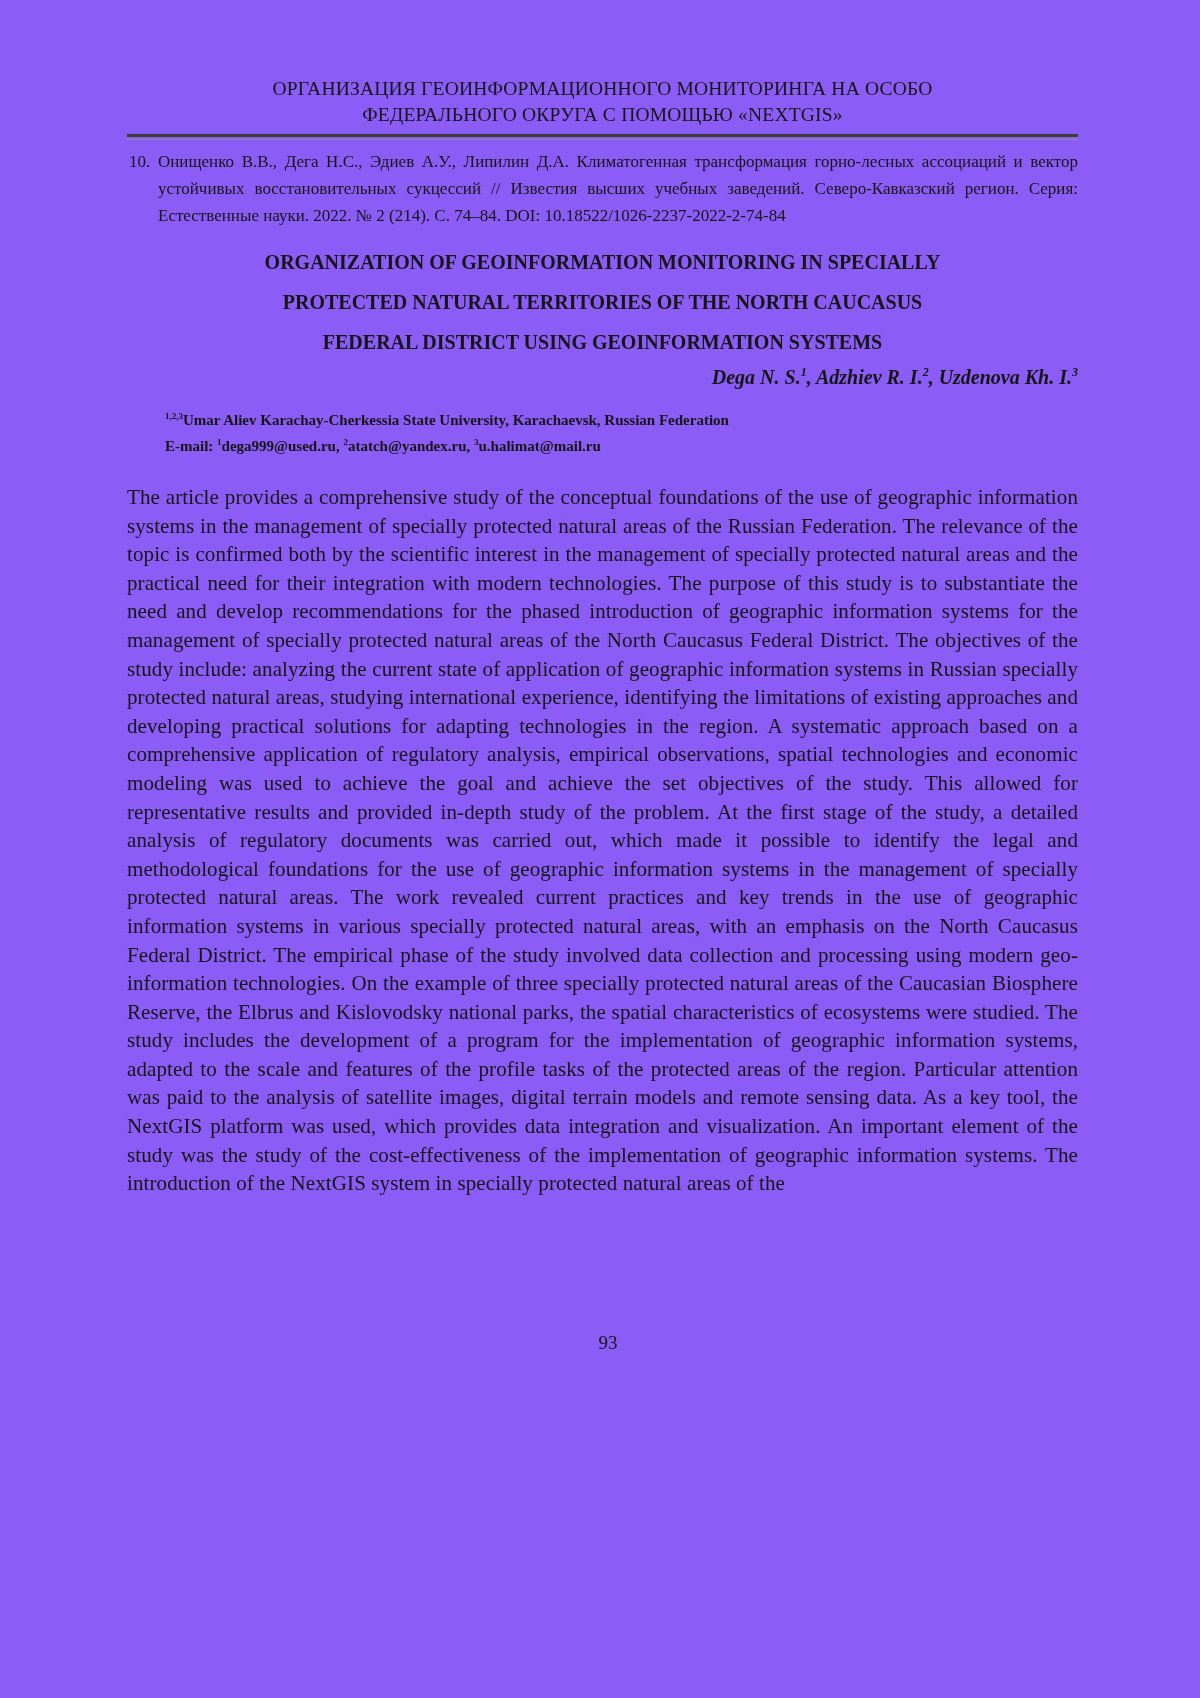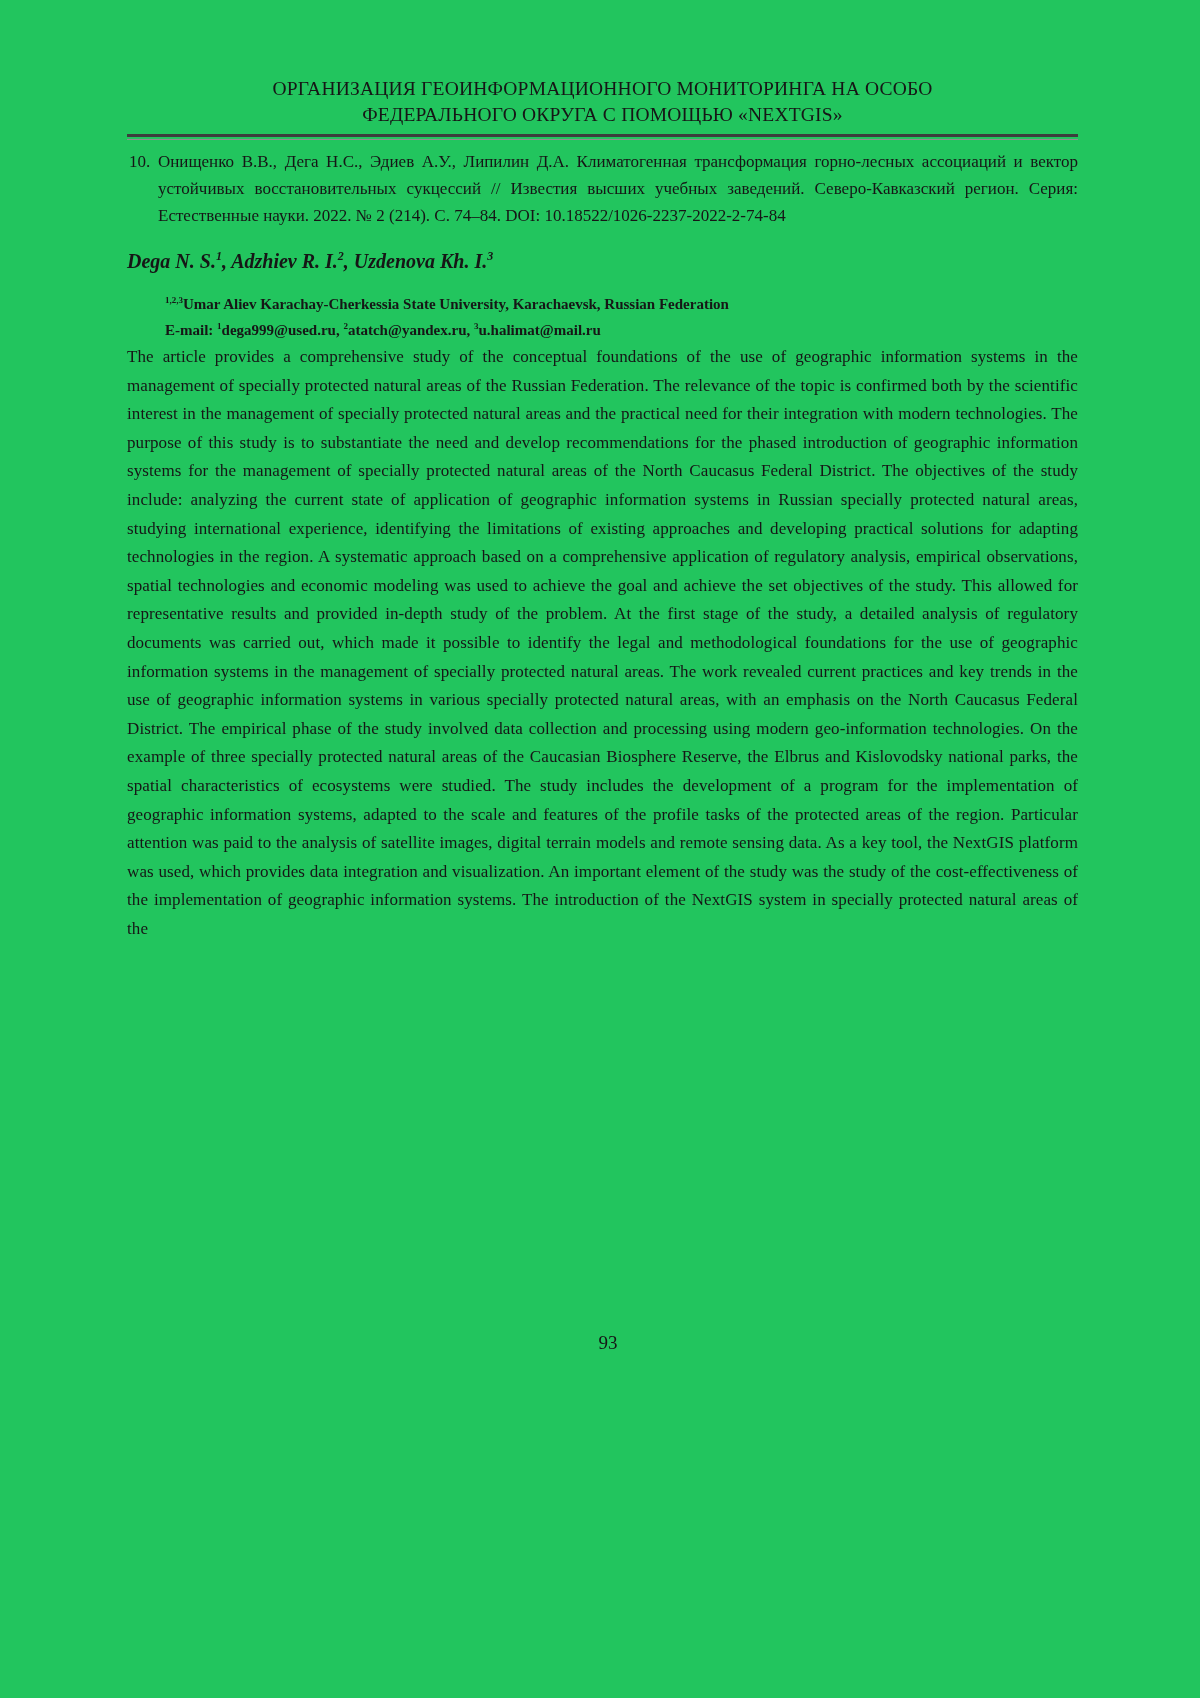--- a/index.html
+++ b/index.html
@@ -1,21 +1,21 @@
 <!DOCTYPE html>
 <html><head>
 <meta charset="utf-8">
 <style>
   html, body { margin: 0; padding: 0; background: #e8e8e8; }
   .page {
     position: relative;
     width: 1200px;
     height: 1698px;
     margin: 0 auto;
-    background: #22c55e;
+    background: #8b5cf6;
     font-family: "Liberation Serif", "DejaVu Serif", serif;
     color: #161616;
     overflow: hidden;
   }
   .content { padding: 76px 122px 0 127px; }
 
   .ru-title {
     text-align: center;
     font-size: 19.5px;
     line-height: 26px;
@@ -35,38 +35,39 @@
   .en-title {
     margin-top: 22px;
     text-align: center;
     font-weight: bold;
     font-size: 20px;
   }
   .en-title .line { line-height: 23px; margin-bottom: 17px; }
   .en-title .line:last-child { margin-bottom: 0; }
 
   .authors {
-    margin-top: 20px;
-    text-align: left;
+    margin-top: 11px;
+    text-align: right;
     font-weight: bold;
     font-style: italic;
     font-size: 20px;
     line-height: 24px;
   }
 
   .affil-block {
     margin-top: 18px;
     padding-left: 38px;
     font-weight: bold;
     font-size: 15px;
     line-height: 26px;
   }
 
   .abstract {
-    font-size: 17px;
+    margin-top: 24px;
+    font-size: 21px;
     line-height: 28.6px;
     text-align: justify;
     letter-spacing: 0.1px;
   }
 
   sup { font-size: 60%; vertical-align: super; line-height: 0; }
 
   .page-num {
     position: absolute;
     top: 1332px;
@@ -86,20 +87,25 @@
       <div>ОРГАНИЗАЦИЯ ГЕОИНФОРМАЦИОННОГО МОНИТОРИНГА НА ОСОБО</div>
       <div>ФЕДЕРАЛЬНОГО ОКРУГА С ПОМОЩЬЮ «NEXTGIS»</div>
     </div>
 
     <div class="rule"></div>
 
     <div class="refs">
       <div class="ref"><span class="ref-num">10.</span><span>Онищенко В.В., Дега Н.С., Эдиев А.У., Липилин Д.А. Климатогенная трансформация горно-лесных ассоциаций и вектор устойчивых восстановительных сукцессий // Известия высших учебных заведений. Северо-Кавказский регион. Серия: Естественные науки. 2022. № 2 (214). С. 74–84. DOI: 10.18522/1026-2237-2022-2-74-84</span></div>
     </div>
 
+    <div class="en-title">
+      <div class="line">ORGANIZATION OF GEOINFORMATION MONITORING IN SPECIALLY</div>
+      <div class="line">PROTECTED NATURAL TERRITORIES OF THE NORTH CAUCASUS</div>
+      <div class="line">FEDERAL DISTRICT USING GEOINFORMATION SYSTEMS</div>
+    </div>
 
     <div class="authors"><span>Dega N. S.</span><sup>1</sup><span>, </span><span>Adzhiev R. I.</span><sup>2</sup><span>, </span><span>Uzdenova Kh. I.</span><sup>3</sup></div>
 
     <div class="affil-block">
       <div><sup>1,2,3</sup><span>Umar Aliev Karachay-Cherkessia State University, Karachaevsk, Russian Federation</span></div>
       <div><span>E-mail: </span><sup>1</sup><span>dega999@used.ru</span><span>, </span><sup>2</sup><span>atatch@yandex.ru</span><span>, </span><sup>3</sup><span>u.halimat@mail.ru</span></div>
     </div>
 
     <div class="abstract">The article provides a comprehensive study of the conceptual foundations of the use of geographic information systems in the management of specially protected natural areas of the Russian Federation. The relevance of the topic is confirmed both by the scientific interest in the management of specially protected natural areas and the practical need for their integration with modern technologies. The purpose of this study is to substantiate the need and develop recommendations for the phased introduction of geographic information systems for the management of specially protected natural areas of the North Caucasus Federal District. The objectives of the study include: analyzing the current state of application of geographic information systems in Russian specially protected natural areas, studying international experience, identifying the limitations of existing approaches and developing practical solutions for adapting technologies in the region. A systematic approach based on a comprehensive application of regulatory analysis, empirical observations, spatial technologies and economic modeling was used to achieve the goal and achieve the set objectives of the study. This allowed for representative results and provided in-depth study of the problem. At the first stage of the study, a detailed analysis of regulatory documents was carried out, which made it possible to identify the legal and methodological foundations for the use of geographic information systems in the management of specially protected natural areas. The work revealed current practices and key trends in the use of geographic information systems in various specially protected natural areas, with an emphasis on the North Caucasus Federal District. The empirical phase of the study involved data collection and processing using modern geo-information technologies. On the example of three specially protected natural areas of the Caucasian Biosphere Reserve, the Elbrus and Kislovodsky national parks, the spatial characteristics of ecosystems were studied. The study includes the development of a program for the implementation of geographic information systems, adapted to the scale and features of the profile tasks of the protected areas of the region. Particular attention was paid to the analysis of satellite images, digital terrain models and remote sensing data. As a key tool, the NextGIS platform was used, which provides data integration and visualization. An important element of the study was the study of the cost-effectiveness of the implementation of geographic information systems. The introduction of the NextGIS system in specially protected natural areas of the</div>
 

